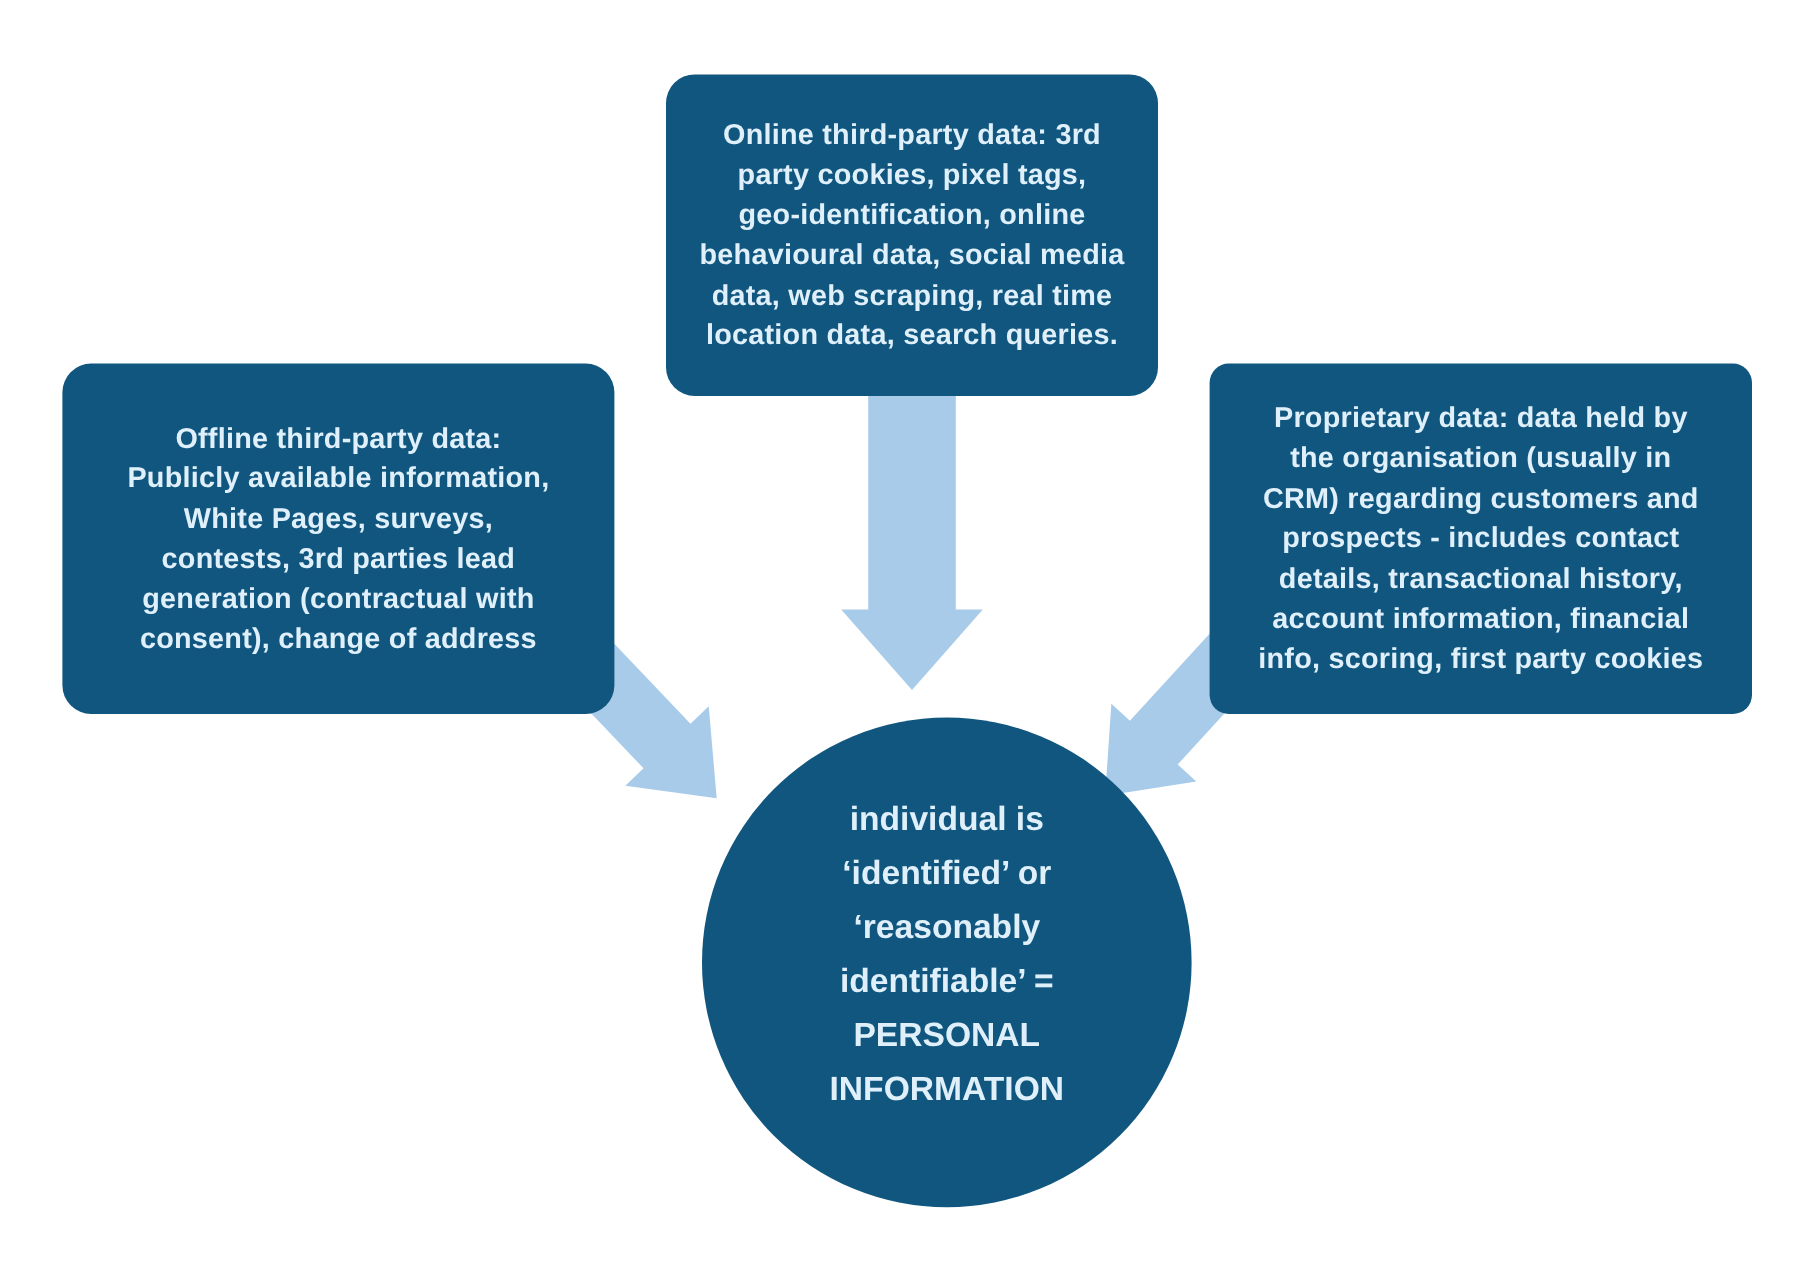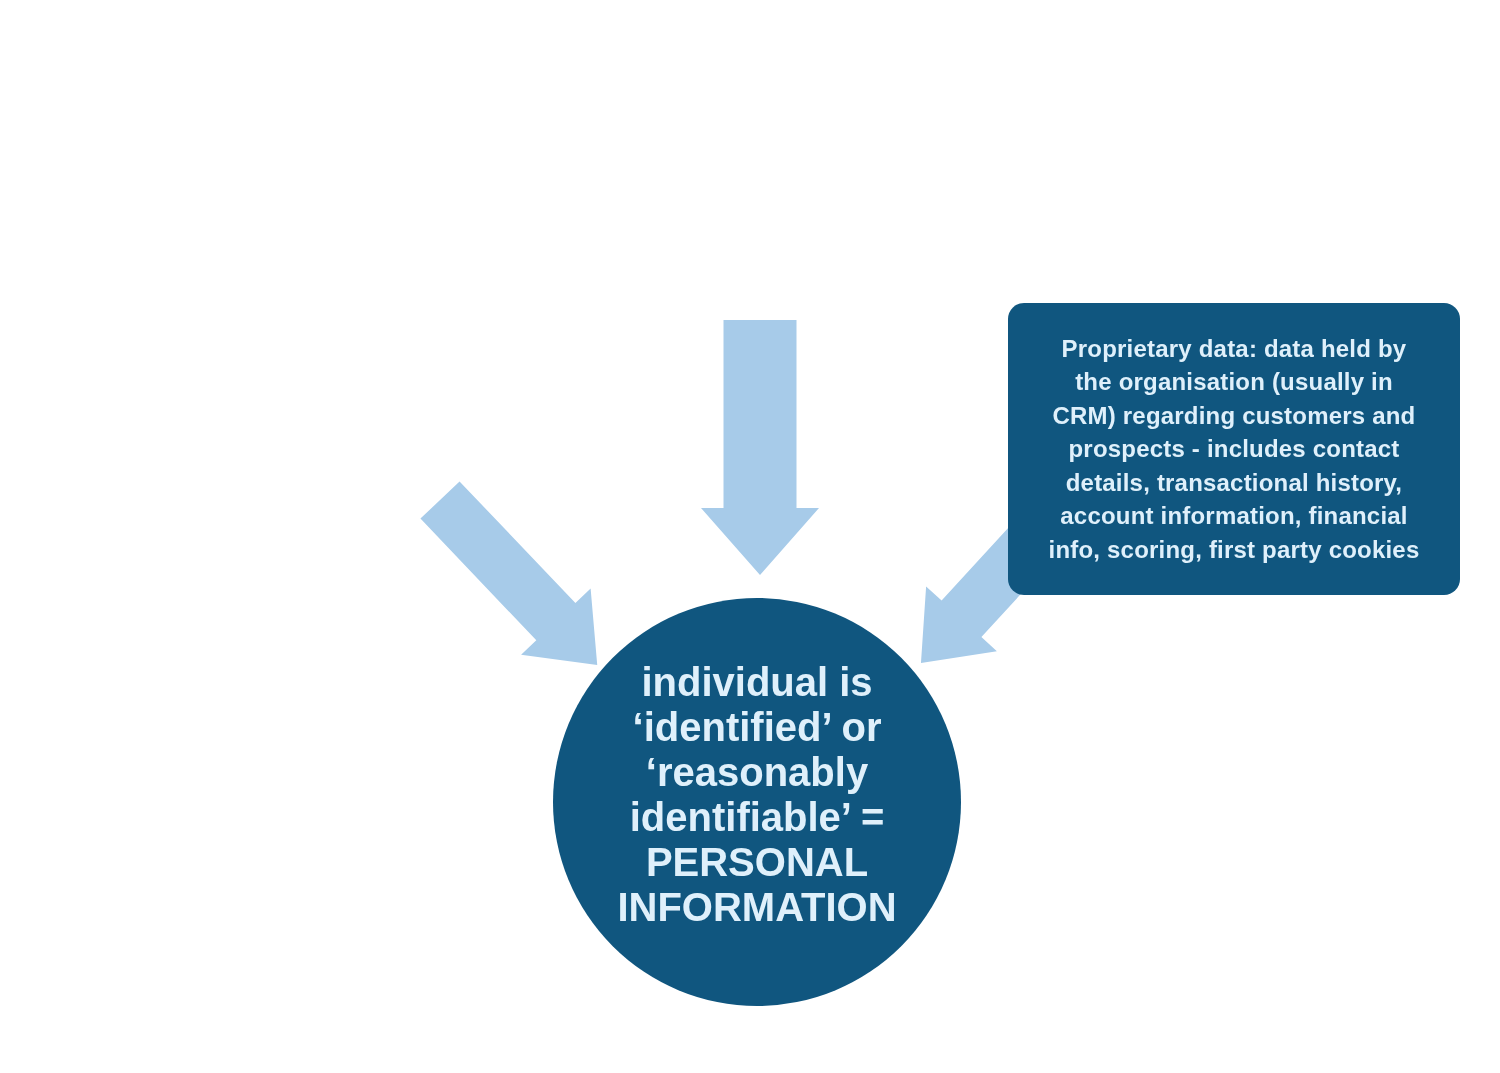--- a/index.html
+++ b/index.html
@@ -31,42 +31,54 @@
   .box{
     border-radius:24px;
     font-size:24px;
     line-height:33.5px;
     letter-spacing:.2px;
   }
   .box-top   {left:555px; top:62px;  width:410px; height:268px;}
   .box-left  {left:52px;  top:303px; width:460px; height:292px;}
   .box-right {left:1008px;top:303px; width:452px; height:292px;border-radius:16px;}
   .circle{
-    left:553px; top:598px; width:408px; height:408px;
+    left:585px; top:598px; width:408px; height:408px;
     border-radius:50%;
-    font-size:40px;
+    font-size:28px;
     line-height:45px;
     padding-bottom:14px;
     box-sizing:border-box;
   }
   .arrow{fill:var(--arrow-fill);}
 </style>
 </head>
 <body>
 
 <div class="canvas">
 
   <svg class="arrow-layer" width="1500" height="1073" viewBox="0 0 1500 1073" aria-hidden="true">
 
     <polygon class="arrow" points="0,-27 168,-27 168,-48 228,0 168,48 168,27 0,27" transform="translate(440,500) rotate(46.4)"></polygon>
     <polygon class="arrow" points="0,-36.5 188,-36.5 188,-59 255,0 188,59 188,36.5 0,36.5" transform="translate(760,320) rotate(90)"></polygon>
     <polygon class="arrow" points="0,-27 168,-27 168,-48 228,0 168,48 168,27 0,27" transform="translate(1075,495) rotate(132.5)"></polygon>
   </svg>
 
+  <div class="node box box-top">Online third-party data: 3rd
+party cookies, pixel tags,
+geo-identification, online
+behavioural data, social media
+data, web scraping, real time
+location data, search queries.</div>
 
+  <div class="node box box-left">Offline third-party data:
+Publicly available information,
+White Pages, surveys,
+contests, 3rd parties lead
+generation (contractual with
+consent), change of address</div>
 
   <div class="node box box-right">Proprietary data: data held by
 the organisation (usually in
 CRM) regarding customers and
 prospects - includes contact
 details, transactional history,
 account information, financial
 info, scoring, first party cookies</div>
 
   <div class="node circle">individual is

